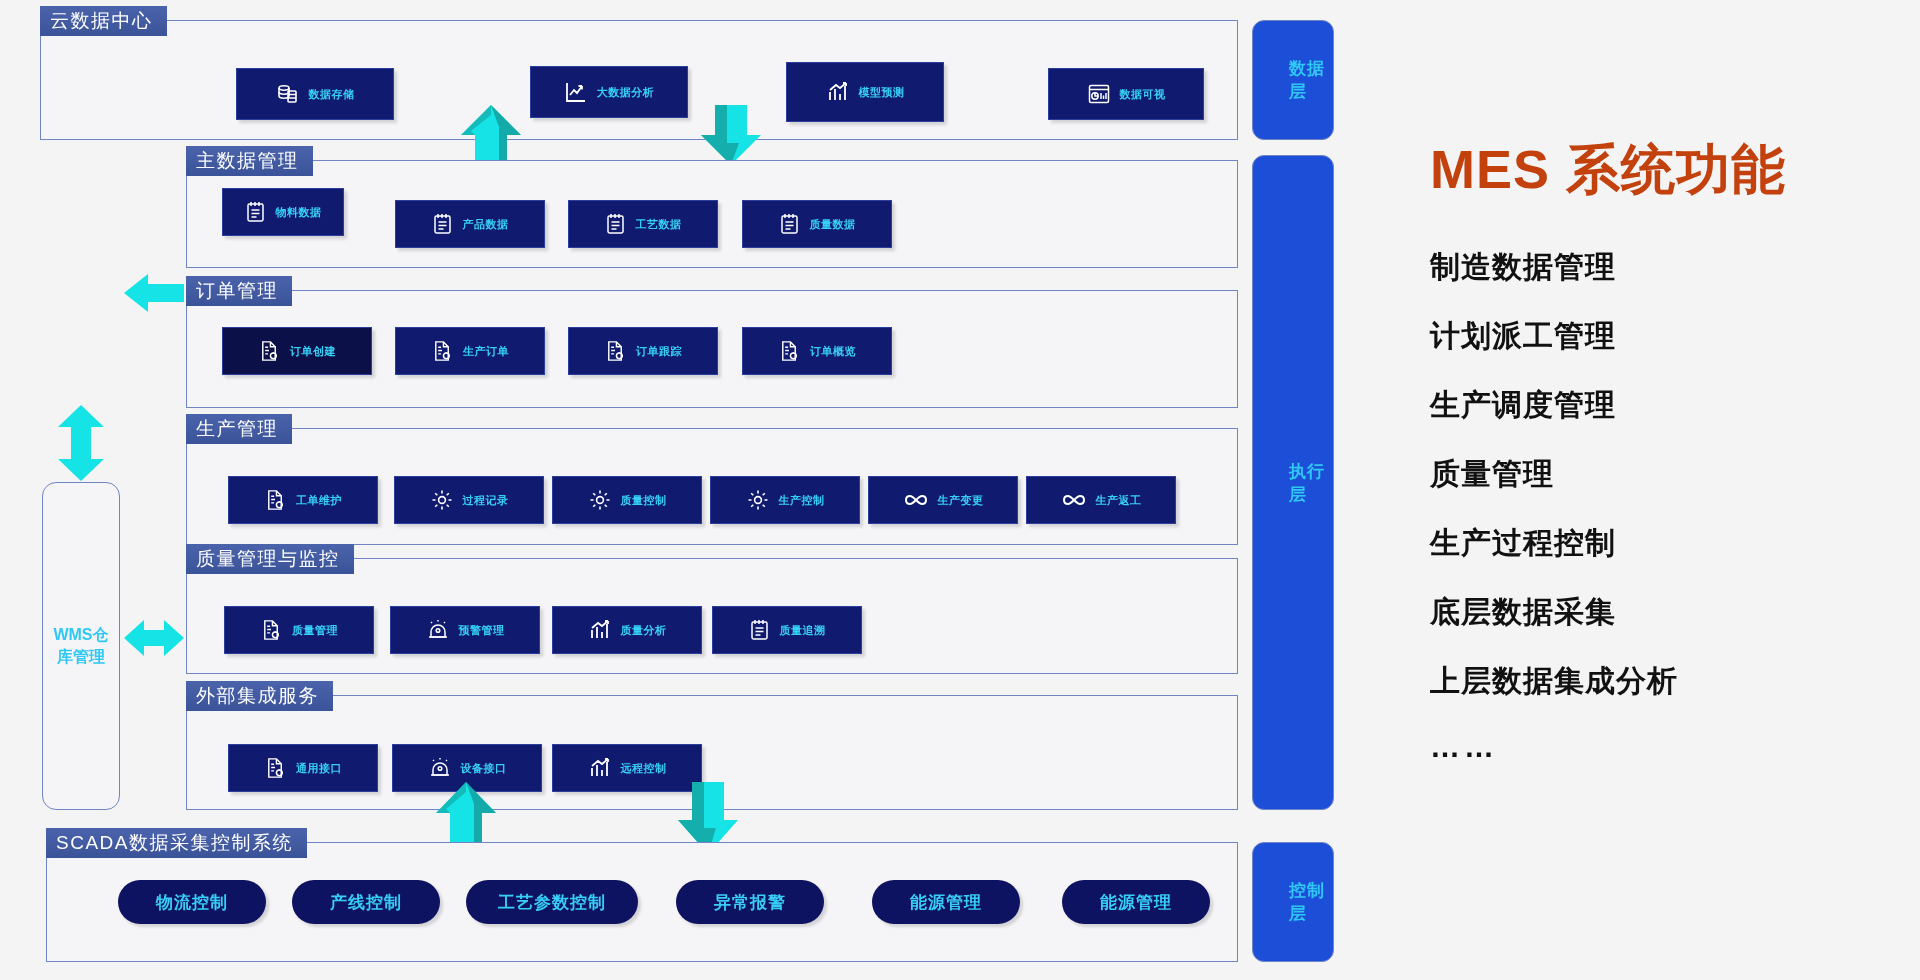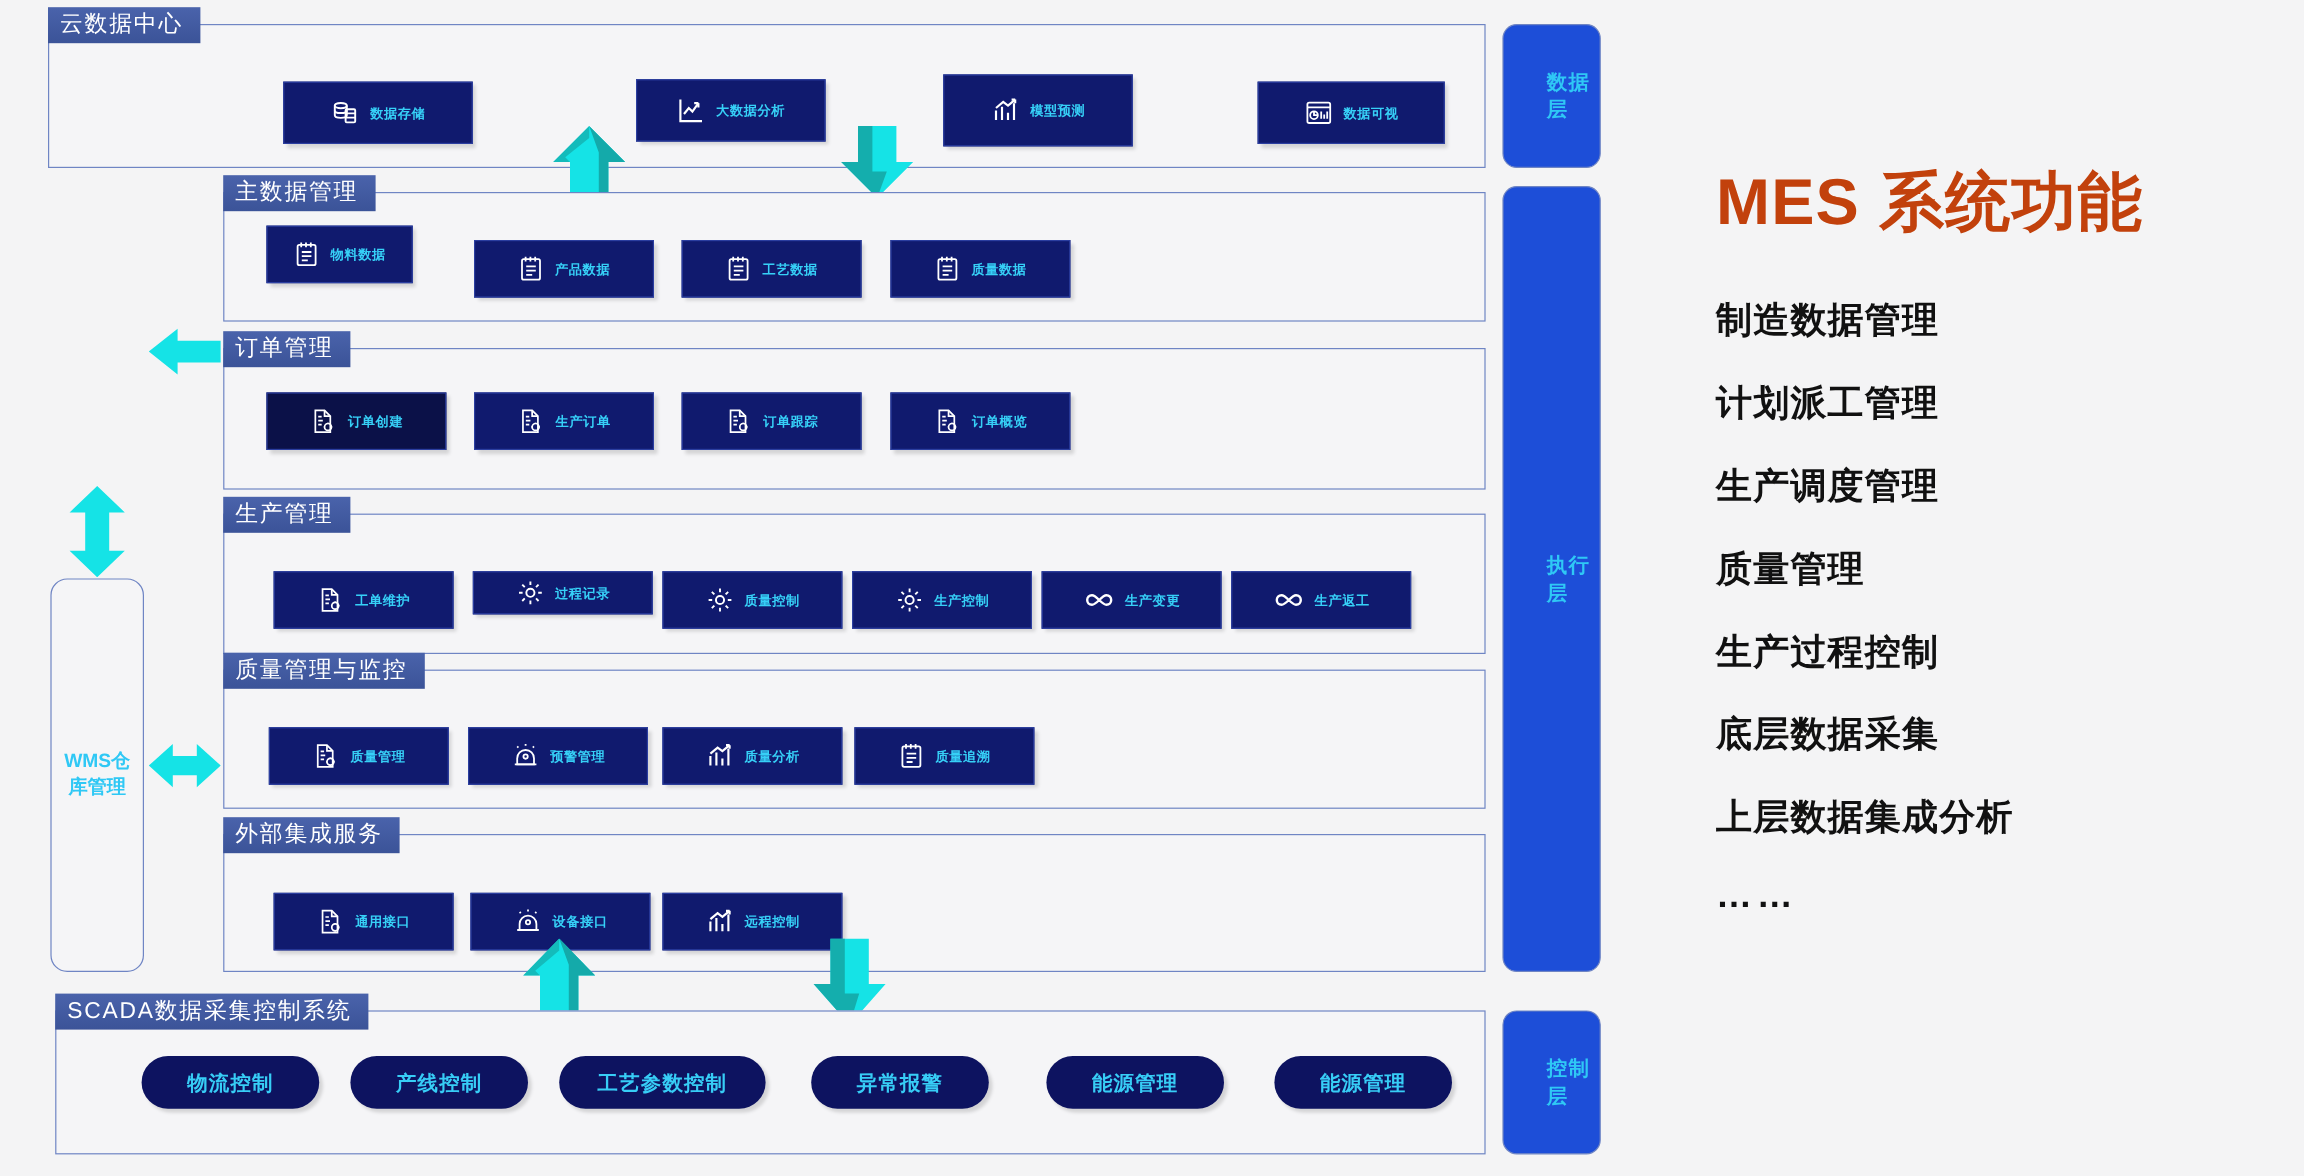--- a/index.html
+++ b/index.html
@@ -314,21 +314,21 @@
       <svg width="23" height="24" viewBox="0 0 24 24" fill="none" stroke="#ffffff" stroke-width="1.5">
         <path d="M5 2.5h8l5 5v14H5z"></path>
           <path d="M13 2.5v5h5"></path>
           <path d="M7.5 8h3M7.5 11.5h4M7.5 15h3"></path>
         <circle cx="16" cy="17" r="3"></circle>
           <path d="M16 13.4v1M16 20.6v-1M12.4 17h1M19.6 17h-1"></path>
       </svg>
     </span>
     <span>工单维护</span>
   </div>
-  <div class="btn" style="left:394px;top:476px;width:150px;height:36px;">
+  <div class="btn" style="left:394px;top:476px;width:150px;height:48px;">
     <span class="ic">
       <svg width="24" height="24" viewBox="0 0 24 24" fill="none" stroke="#ffffff" stroke-width="1.6">
         <circle cx="12" cy="12" r="3.4"></circle>
         <path d="M12 2.5v3M12 18.5v3M2.5 12h3M18.5 12h3M5.2 5.2l2.1 2.1M16.7 16.7l2.1 2.1M18.8 5.2l-2.1 2.1M7.3 16.7l-2.1 2.1"></path>
       </svg>
     </span>
     <span>过程记录</span>
   </div>
   <div class="btn" style="left:552px;top:476px;width:150px;height:48px;">
     <span class="ic">

